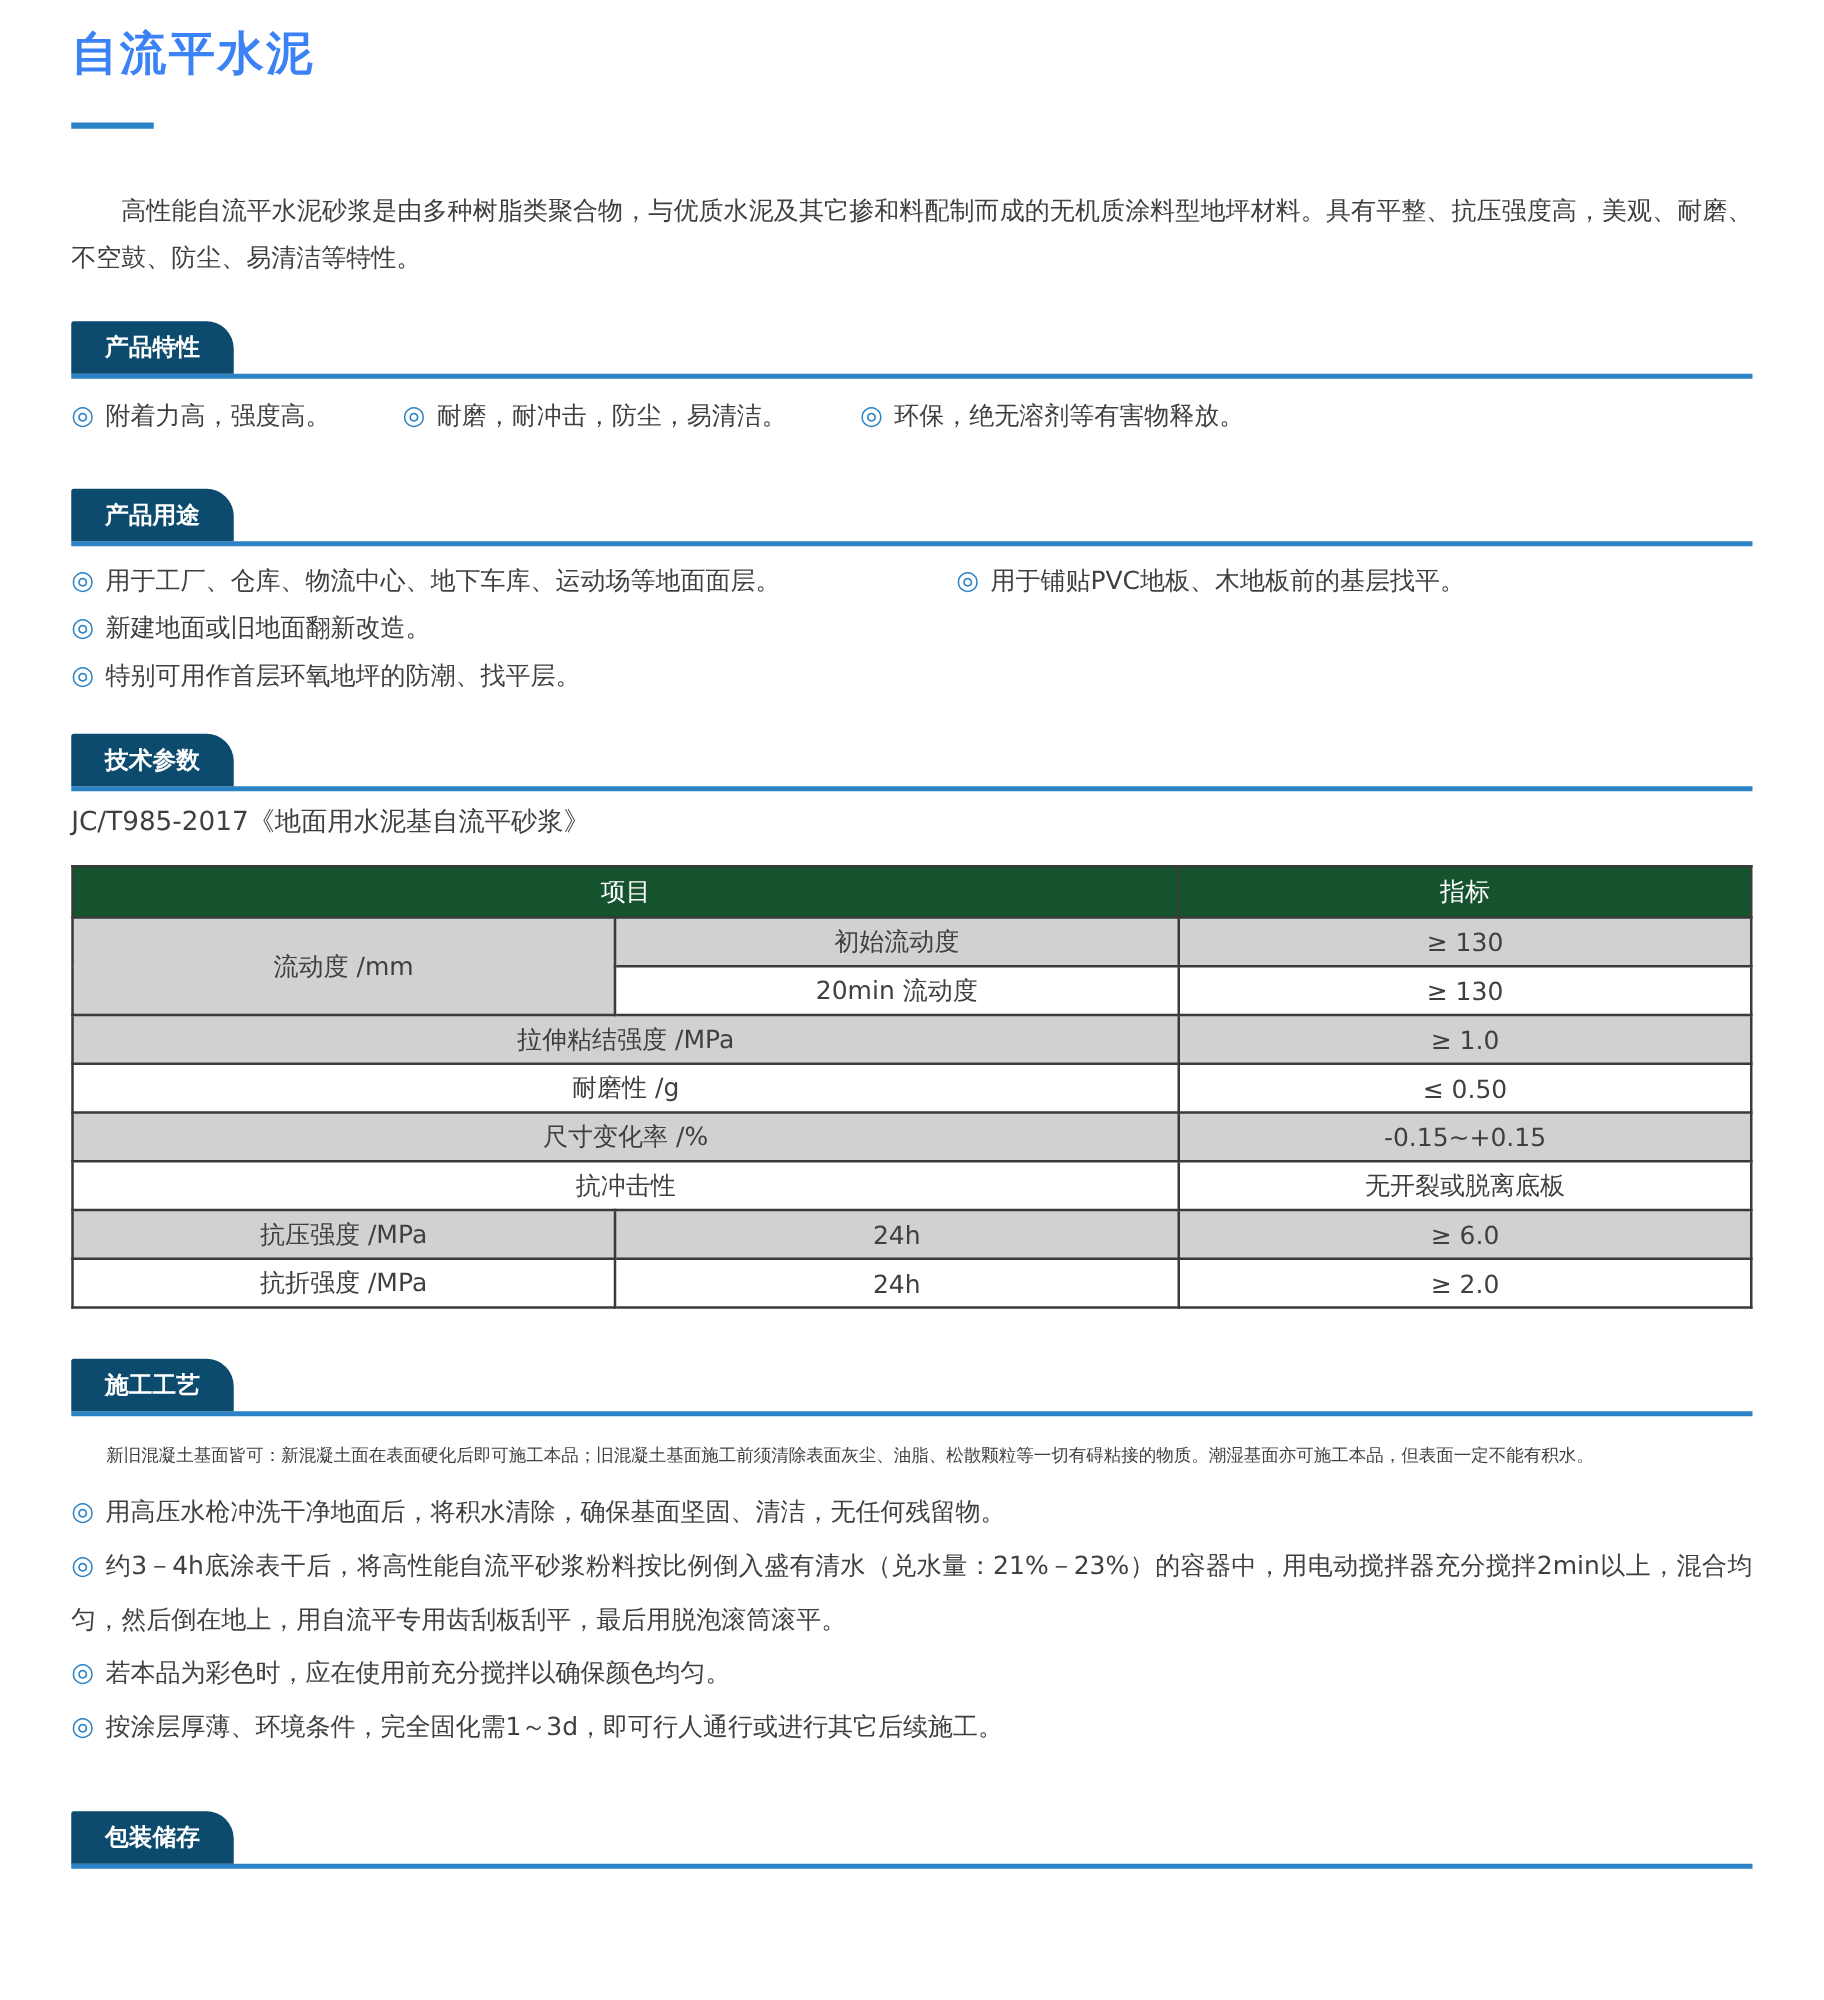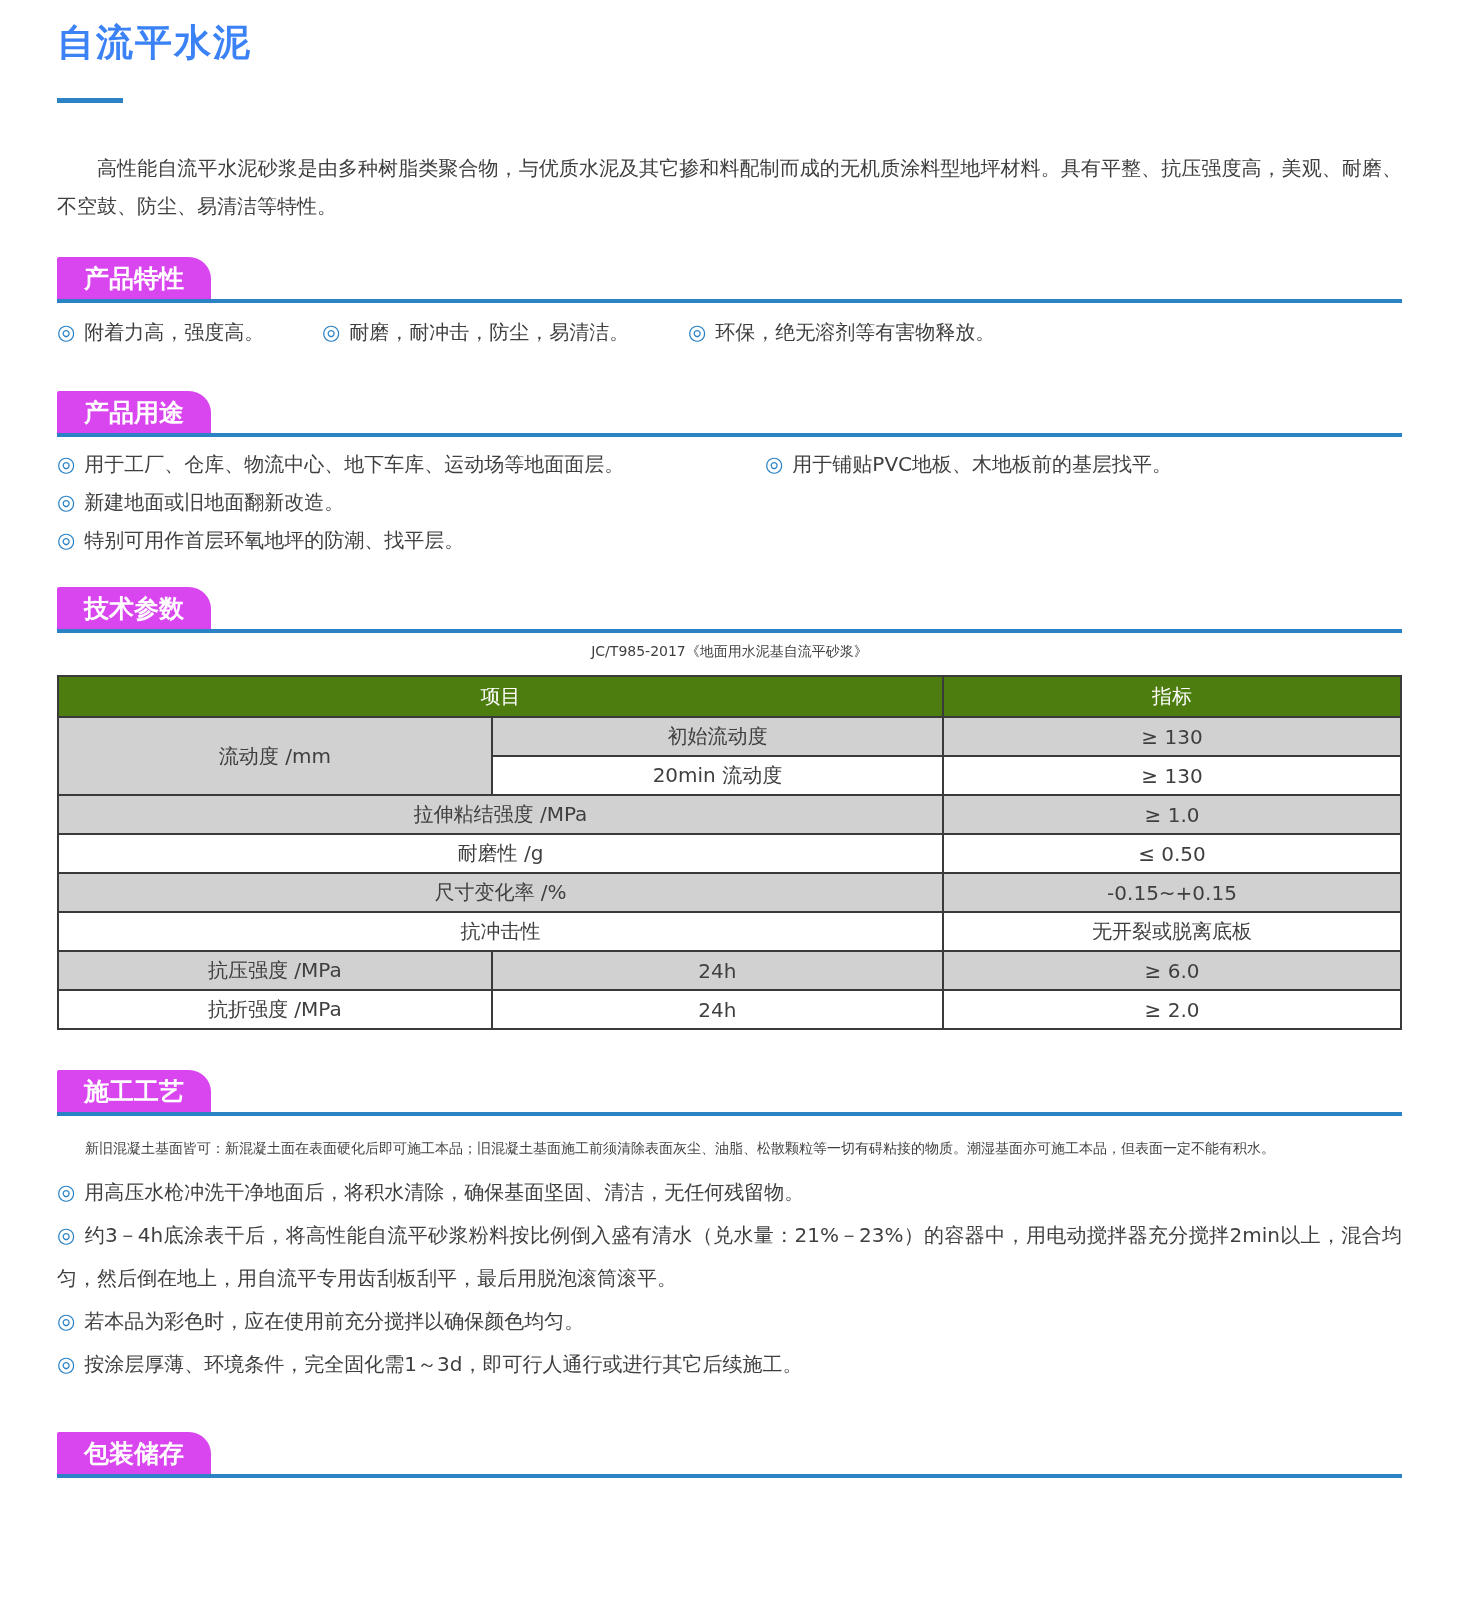--- a/index.html
+++ b/index.html
@@ -19,22 +19,22 @@
 
   
   .intro {
     margin: 46px 0 0 0; font-size: 20px; line-height: 38px;
     text-indent: 2em; text-align: justify;
   }
 
   
   .sec-head { border-bottom: 4px solid #2b83c5; line-height: 0; }
   .sec-tab {
-    display: inline-block; background: #d946ef; color: #ffffff;
-    font-size: 25px; font-weight: bold; line-height: 25px;
+    display: inline-block; background: #0c4a6e; color: #ffffff;
+    font-size: 19px; font-weight: bold; line-height: 25px;
     padding: 9px 27px 8px 27px; border-radius: 2px 22px 0 0;
   }
   .mt-feat { margin-top: 32px; }
   .mt-uses { margin-top: 44px; }
   .mt-spec { margin-top: 24px; }
   .mt-proc { margin-top: 40px; }
   .mt-pack { margin-top: 46px; }
 
   
   .bul { color: #2b83c5; margin-right: 9px; font-size: 21px; }
@@ -45,33 +45,33 @@
   .feat-item:nth-child(1) { width: 265px; }
   .feat-item:nth-child(2) { width: 366px; }
 
   
   .uses-cols { display: flex; margin-top: 12px; }
   .uses-left { width: 708px; }
   .uses-right { flex: 1; }
   .use-item { font-size: 20px; line-height: 30px; margin: 0 0 8px 0; }
 
   
-  .spec-caption { text-align: center; font-size: 14px; margin-top: 10px; }
+  .spec-caption { font-size: 21px; margin-top: 10px; }
   table.spec-table {
     width: 100%; border-collapse: collapse; table-layout: fixed; margin-top: 14px;
   }
   .spec-table col.c1 { width: 32.3%; }
   .spec-table col.c2 { width: 33.6%; }
   .spec-table col.c3 { width: 34.1%; }
   .spec-table th, .spec-table td {
     border: 2px solid #3a3a3a; text-align: center; vertical-align: middle;
     font-size: 20px; padding: 5px 8px; height: 37px;
   }
   .spec-table thead th {
-    background: #4d7c0f; color: #ffffff; font-weight: normal; height: 41px;
+    background: #14532d; color: #ffffff; font-weight: normal; height: 41px;
   }
   .spec-table .gray { background: #d1d1d1; }
 
   
   .proc-para {
     margin: 10px 0 0 0; font-size: 14px; line-height: 45px;
     text-indent: 2em; text-align: justify;
   }
   .proc-item { margin: 0; font-size: 20px; line-height: 43px; text-align: justify; }
 

